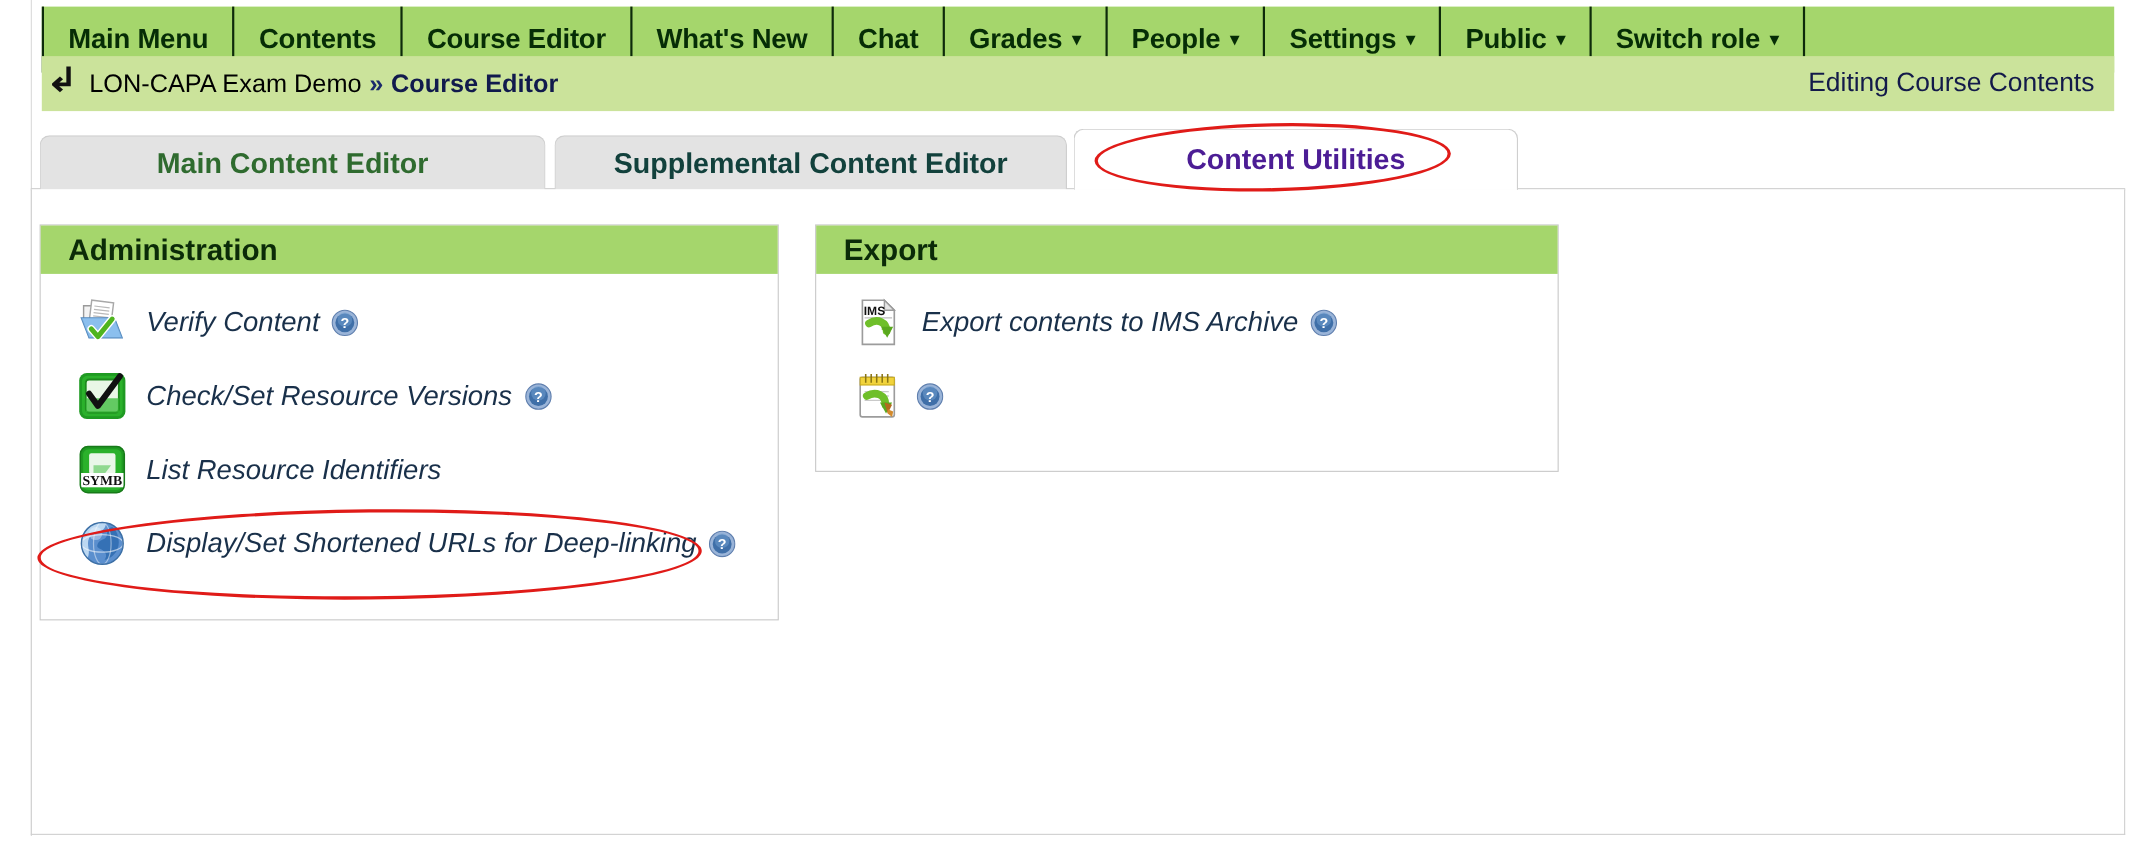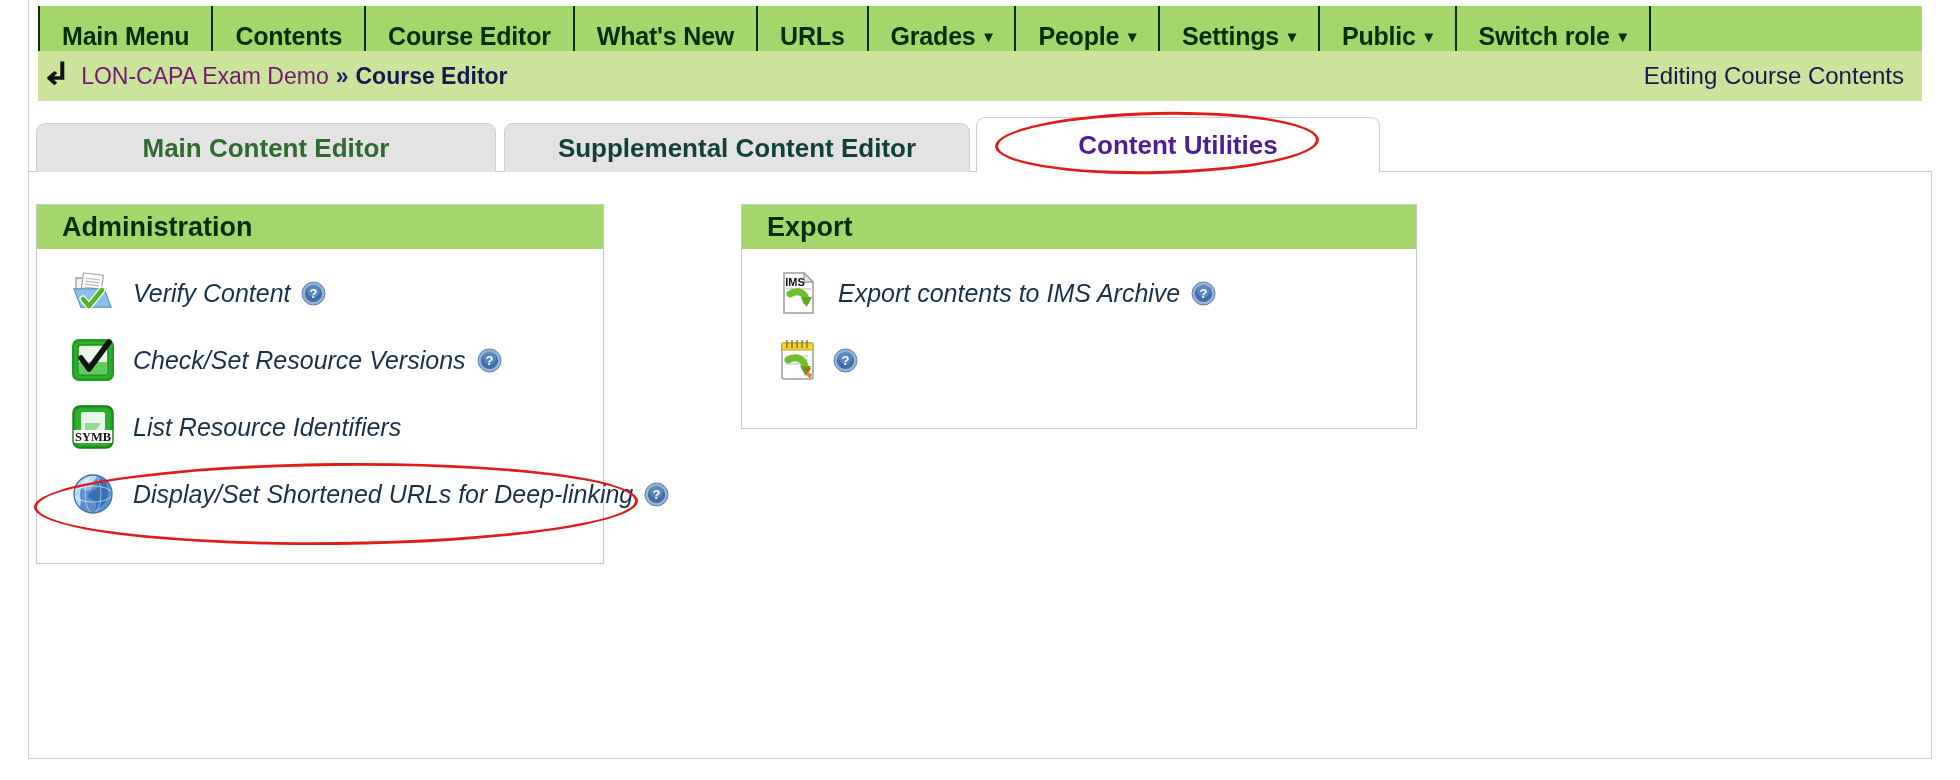--- a/index.html
+++ b/index.html
@@ -83,21 +83,21 @@
   }
   .crumb-arrow {
     font-size: 30px;
     color: #111111;
     line-height: 1;
     margin-right: 12px;
     transform: translateY(-2px) scaleX(1.15);
     font-weight: bold;
   }
   .crumb-course {
-    color: #701a75;
+    color: #000000;
     font-size: 23px;
     font-family: "Liberation Sans", sans-serif;
   }
   .crumb-sep {
     color: #1b2a6b;
     font-size: 23px;
     font-weight: bold;
     margin: 0 7px;
   }
   .crumb-current {
@@ -173,21 +173,21 @@
     box-sizing: border-box;
   }
 
   
   .panel {
     position: absolute;
     background: #ffffff;
     border: 1px solid #c8c8c8;
     box-sizing: border-box;
   }
-  #panel-admin  { left: 36px;  top: 204px; width: 568px; height: 360px; }
+  #panel-admin  { left: 36px;  top: 204px; width: 672px; height: 360px; }
   #panel-export { left: 741px; top: 204px; width: 676px; height: 225px; }
 
   .panel-head {
     height: 44px;
     background: #a5d66c;
     display: flex;
     align-items: center;
     padding-left: 25px;
     color: #0b2b08;
     font-size: 27px;
@@ -270,21 +270,21 @@
       <div class="nav-item">
         <span>Contents</span>
       </div>
       <div class="nav-item">
         <span>Course Editor</span>
       </div>
       <div class="nav-item">
         <span>What's New</span>
       </div>
       <div class="nav-item">
-        <span>URLs</span>
+        <span>Chat</span>
       </div>
       <div class="nav-item">
         <span>Grades</span>
         <span class="nav-caret">▾</span>
       </div>
       <div class="nav-item">
         <span>People</span>
         <span class="nav-caret">▾</span>
       </div>
       <div class="nav-item">

